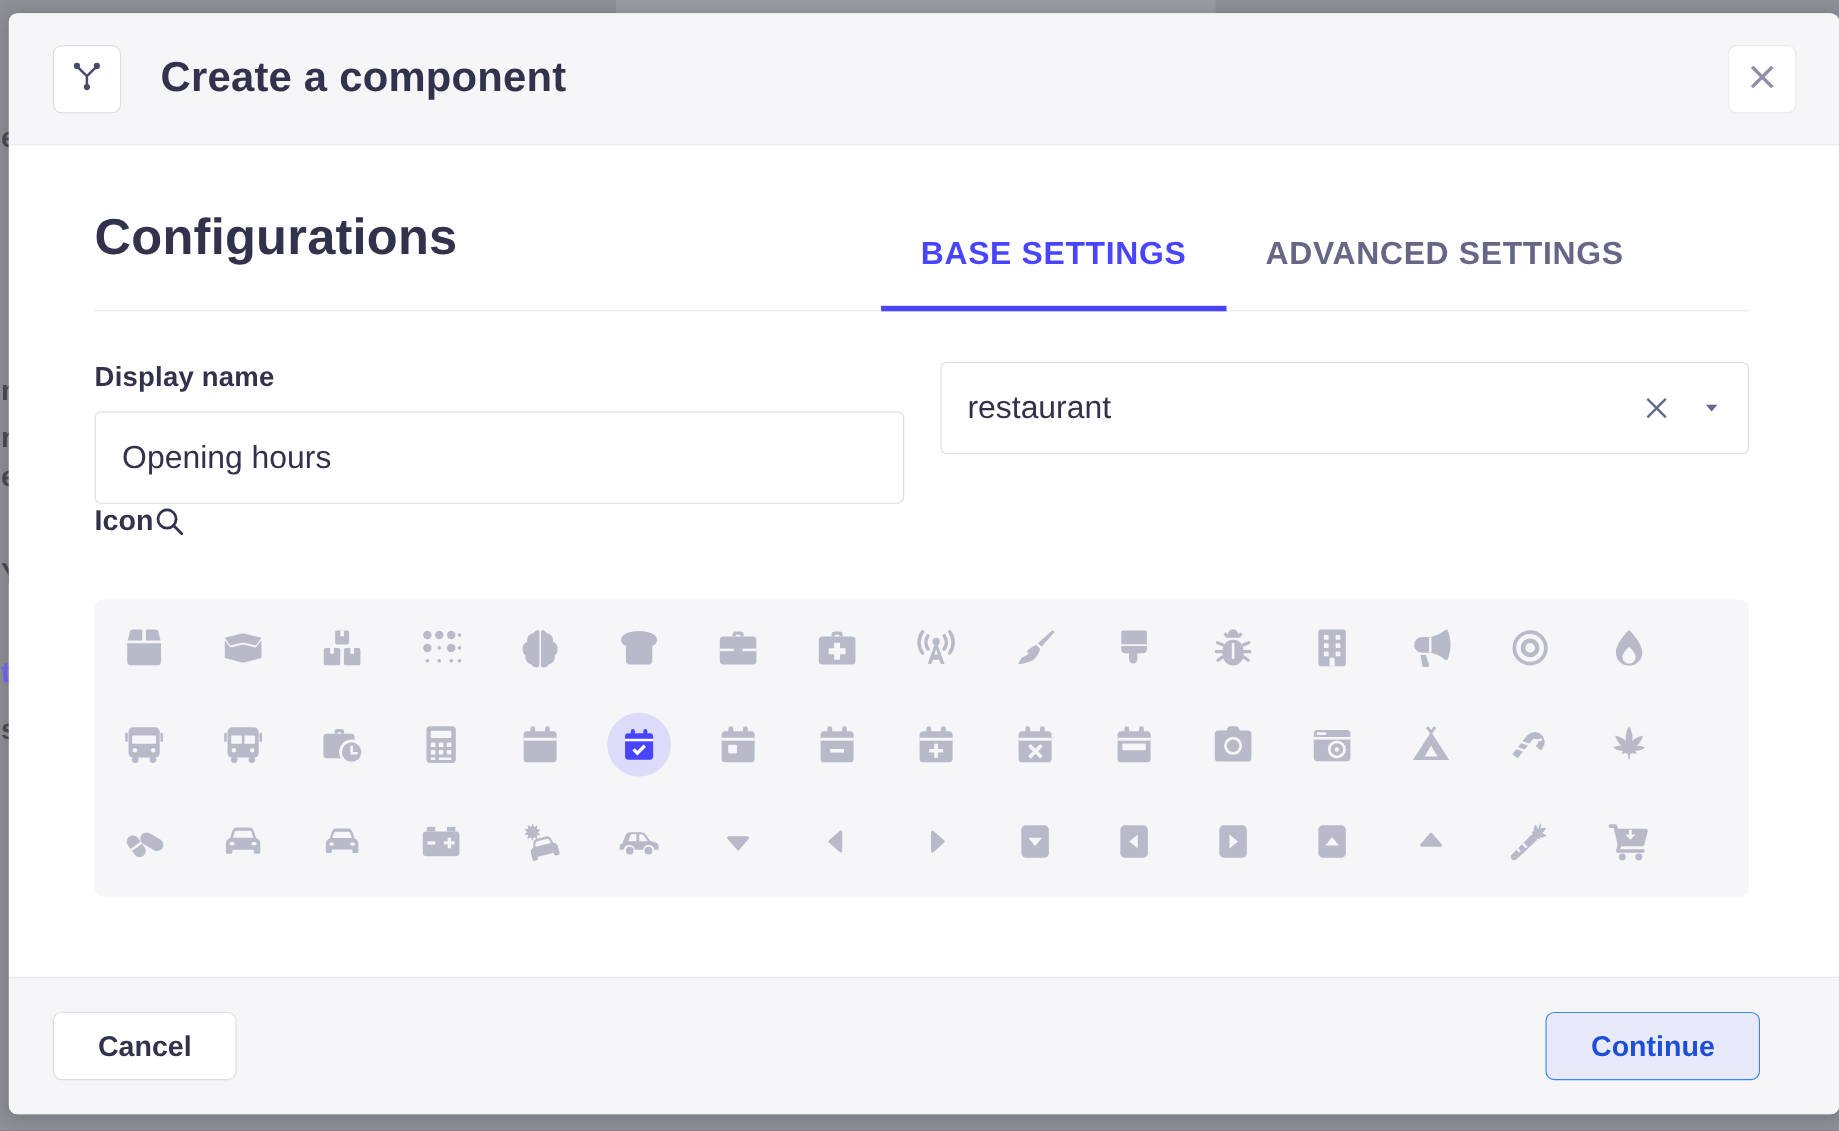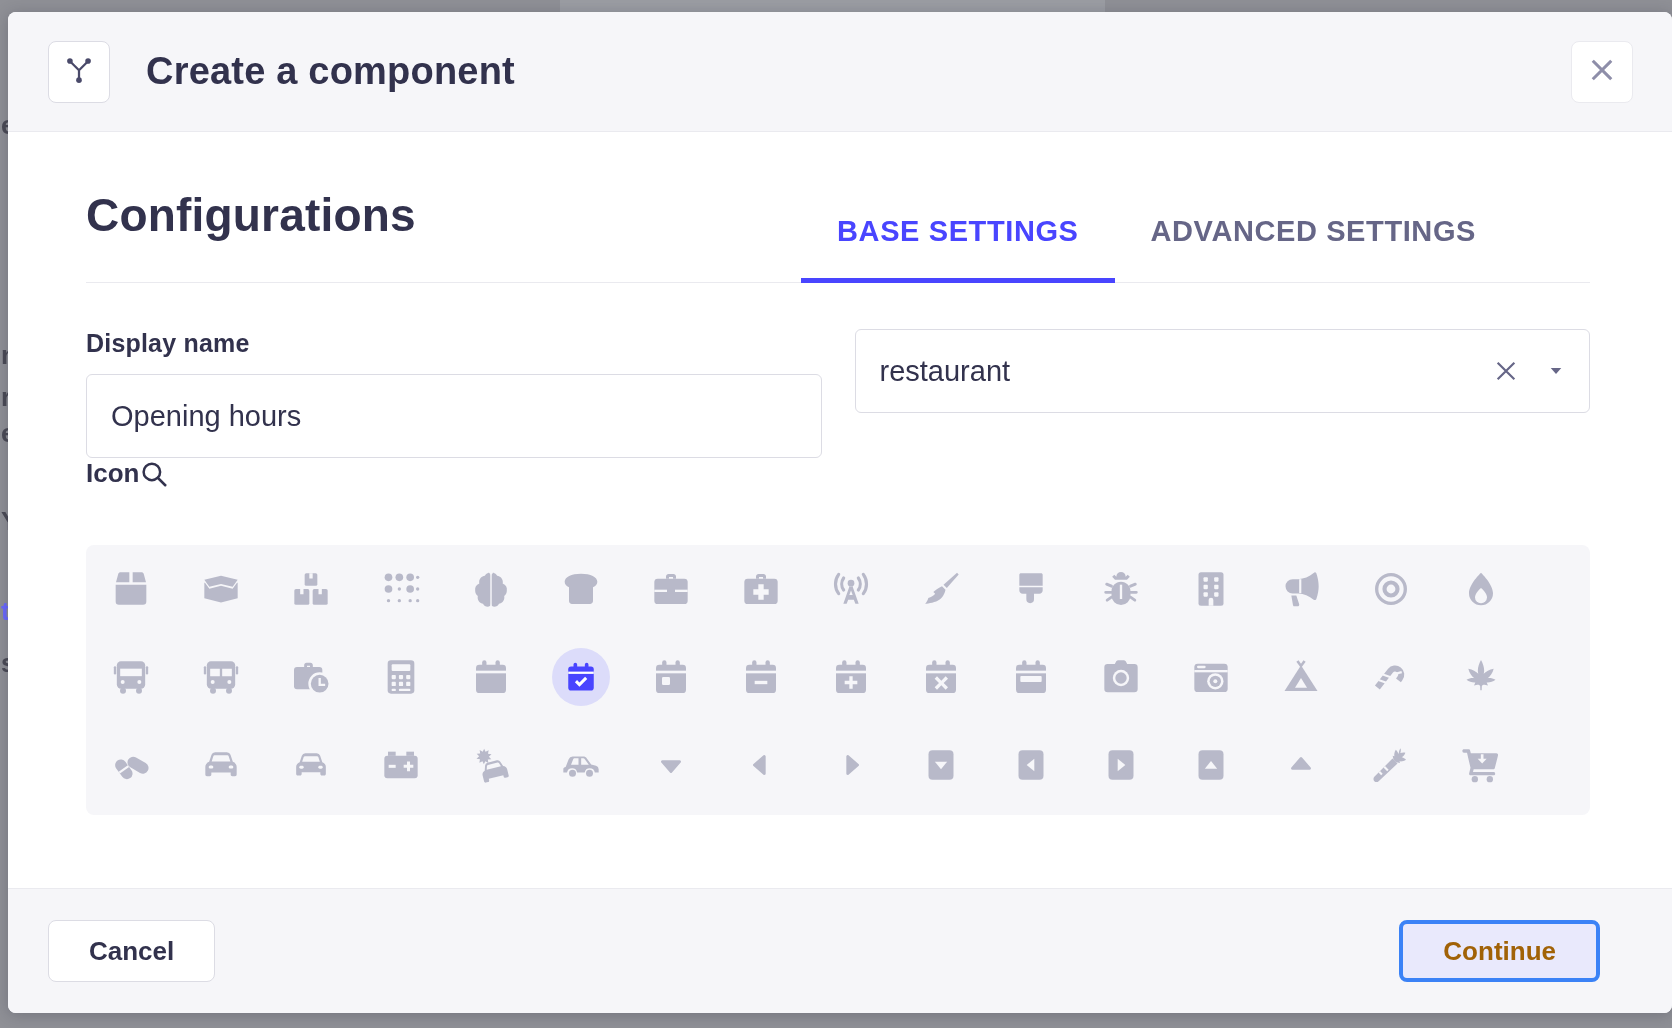--- a/index.html
+++ b/index.html
@@ -99,21 +99,21 @@
     flex:0 0 125px; background:#f6f6f9; border-top:1px solid #eaeaef;
     display:flex; align-items:center; justify-content:space-between;
     padding:0 72px 0 40px;
   }
   .btn {
     height:62px; border-radius:8px; font-size:26px; font-weight:700;
     padding:0 40px; display:flex; align-items:center; cursor:pointer;
     font-family:"Liberation Sans", sans-serif;
   }
   .btn-cancel { background:#fff; border:1px solid #dcdce4; color:#32324d; }
-  .btn-continue { background:#e9e9fc; border:4px solid #3b82f6; color:#a16207; }
+  .btn-continue { background:#e9e9fc; border:1px solid #3b82f6; color:#1d4ed8; }
 </style>
 </head>
 <body>
 
 <div class="screen">
   <div class="bg-hint"></div>
   <div id="frags">
       <span class="edge-frag" style="top: 112px; color: rgb(74, 74, 85);">e</span>
       <span class="edge-frag" style="top: 342px; color: rgb(74, 74, 85);">n</span>
       <span class="edge-frag" style="top: 384px; color: rgb(74, 74, 85);">r</span>

